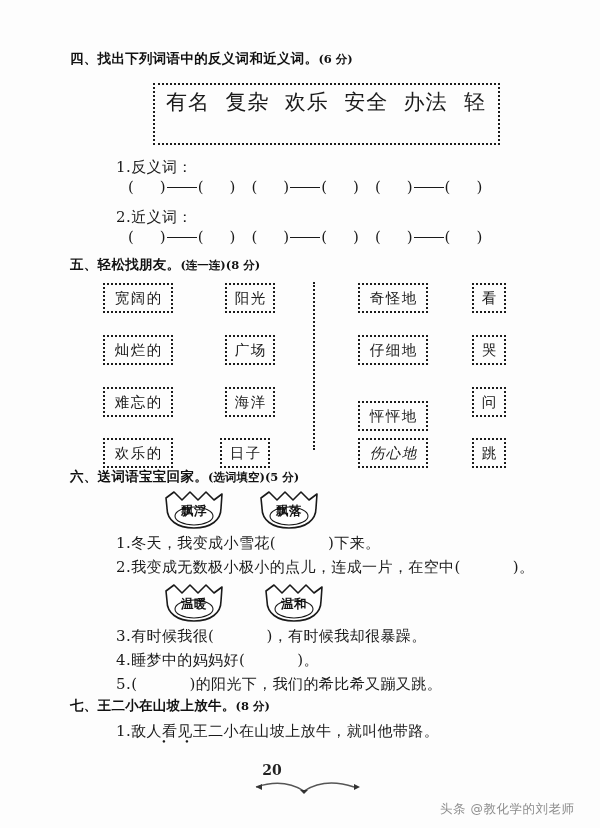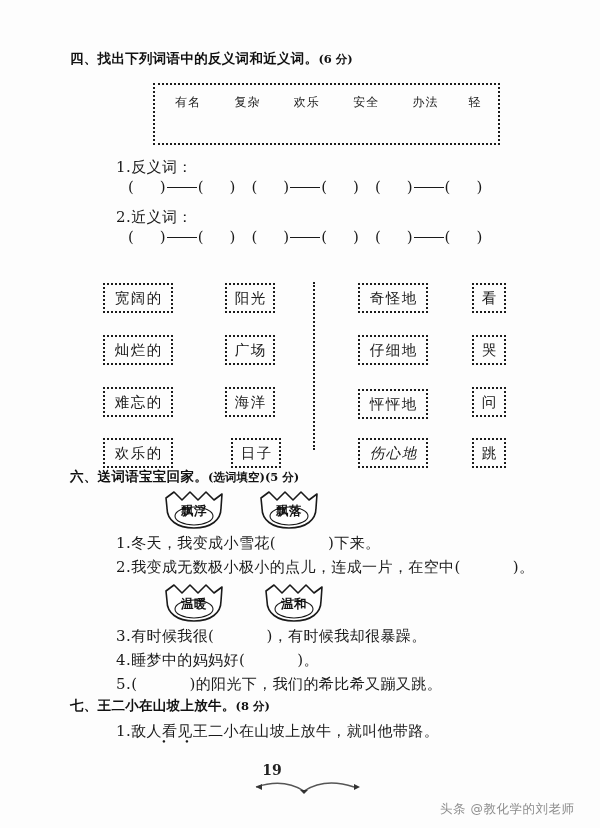--- a/index.html
+++ b/index.html
@@ -43,21 +43,21 @@
   .wordbank {
     position: absolute;
     border: 2px dotted #1c1c1c;
     box-sizing: border-box;
     padding: 5px 10px 6px 10px;
   }
   .wb-row {
     display: flex;
     justify-content: space-between;
     align-items: center;
-    font-size: 12px;
+    font-size: 21px;
     letter-spacing: 1px;
     height: 25px;
     line-height: 25px;
   }
   .wb-row .cell {
     text-align: center;
     white-space: nowrap;
   }
 
   
@@ -271,36 +271,39 @@
       <span class="pp">(</span>
         <span class="pp-blank"></span>
         <span class="pp">)</span>
       <span class="pp-dash"></span>
       <span class="pp">(</span>
         <span class="pp-blank"></span>
         <span class="pp">)</span>
     </span>
   </div>
 
+  <div class="sec-head" style="left:62px; top:256px;">
+    <span>五、轻松找朋友。</span><span class="note">(连一连)</span><span class="note">(8 分)</span>
+  </div>
 
   <div class="vdivider" style="left:305px; top:282px; height:168px;"></div>
 
   <div class="matchbox" style="left:95px; top:283px; width:70px;">宽阔的</div>
   <div class="matchbox" style="left:95px; top:335px; width:70px;">灿烂的</div>
   <div class="matchbox" style="left:95px; top:387px; width:70px;">难忘的</div>
   <div class="matchbox" style="left:95px; top:438px; width:70px;">欢乐的</div>
 
   <div class="matchbox" style="left:217px; top:283px; width:50px;">阳光</div>
   <div class="matchbox" style="left:217px; top:335px; width:50px;">广场</div>
   <div class="matchbox" style="left:217px; top:387px; width:50px;">海洋</div>
-  <div class="matchbox" style="left:223px; top:438px; width:50px;">日子</div>
+  <div class="matchbox" style="left:212px; top:438px; width:50px;">日子</div>
 
   <div class="matchbox" style="left:350px; top:283px; width:70px;">奇怪地</div>
   <div class="matchbox" style="left:350px; top:335px; width:70px;">仔细地</div>
-  <div class="matchbox" style="left:350px; top:389px; width:70px;">怦怦地</div>
+  <div class="matchbox" style="left:350px; top:401px; width:70px;">怦怦地</div>
   <div class="matchbox" style="left:350px; top:438px; width:70px;font-style:italic;">伤心地</div>
 
   <div class="matchbox" style="left:464px; top:283px; width:34px;">看</div>
   <div class="matchbox" style="left:464px; top:335px; width:34px;">哭</div>
   <div class="matchbox" style="left:464px; top:387px; width:34px;">问</div>
   <div class="matchbox" style="left:464px; top:438px; width:34px;">跳</div>
 
   <div class="sec-head" style="left:62px; top:468px;">
     <span>六、送词语宝宝回家。</span><span class="note">(选词填空)</span><span class="note">(5 分)</span>
   </div>
@@ -369,17 +372,17 @@
 
   <div class="ribbon" style="left:246px; top:772px;">
     <svg width="108" height="22" viewBox="0 0 108 22" aria-hidden="true">
       <path d="M2 15 C20 9 36 10 50 19 C64 10 82 9 100 15" fill="none" stroke="#555" stroke-width="1.4"></path>
       <path d="M2 15 L8 12 L8 18 Z" fill="#333"></path>
       <path d="M106 15 L100 12 L100 18 Z" fill="#333"></path>
       <path d="M46 18 L54 18 L50 22 Z" fill="#333"></path>
     </svg>
   </div>
 
-  <div class="pagenum" style="left:0px; top:762px;">19</div>
+  <div class="pagenum" style="left:0px; top:762px;">20</div>
 
   <div class="watermark" style="left:432px; top:801px;">头条 @教化学的刘老师</div>
 
 </div>
 
 </body></html>

